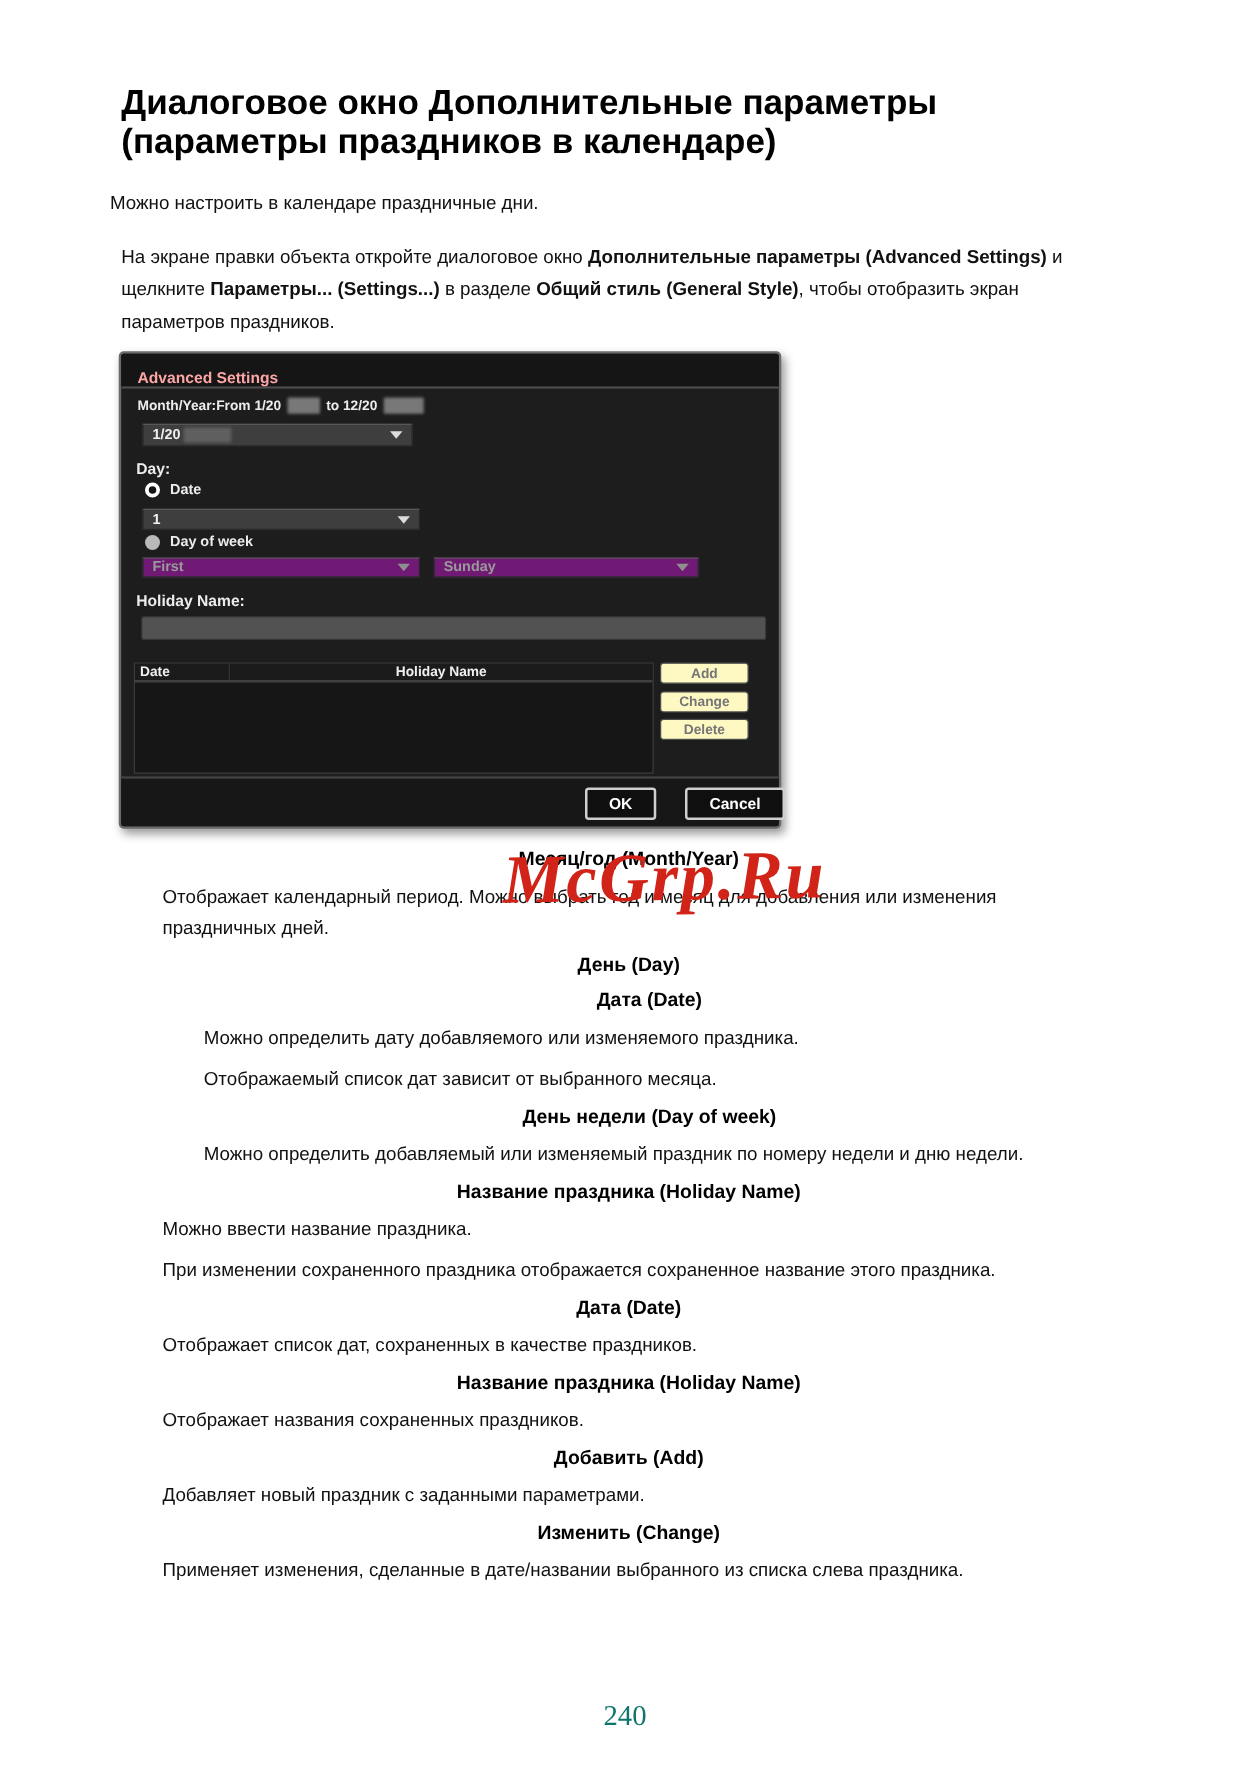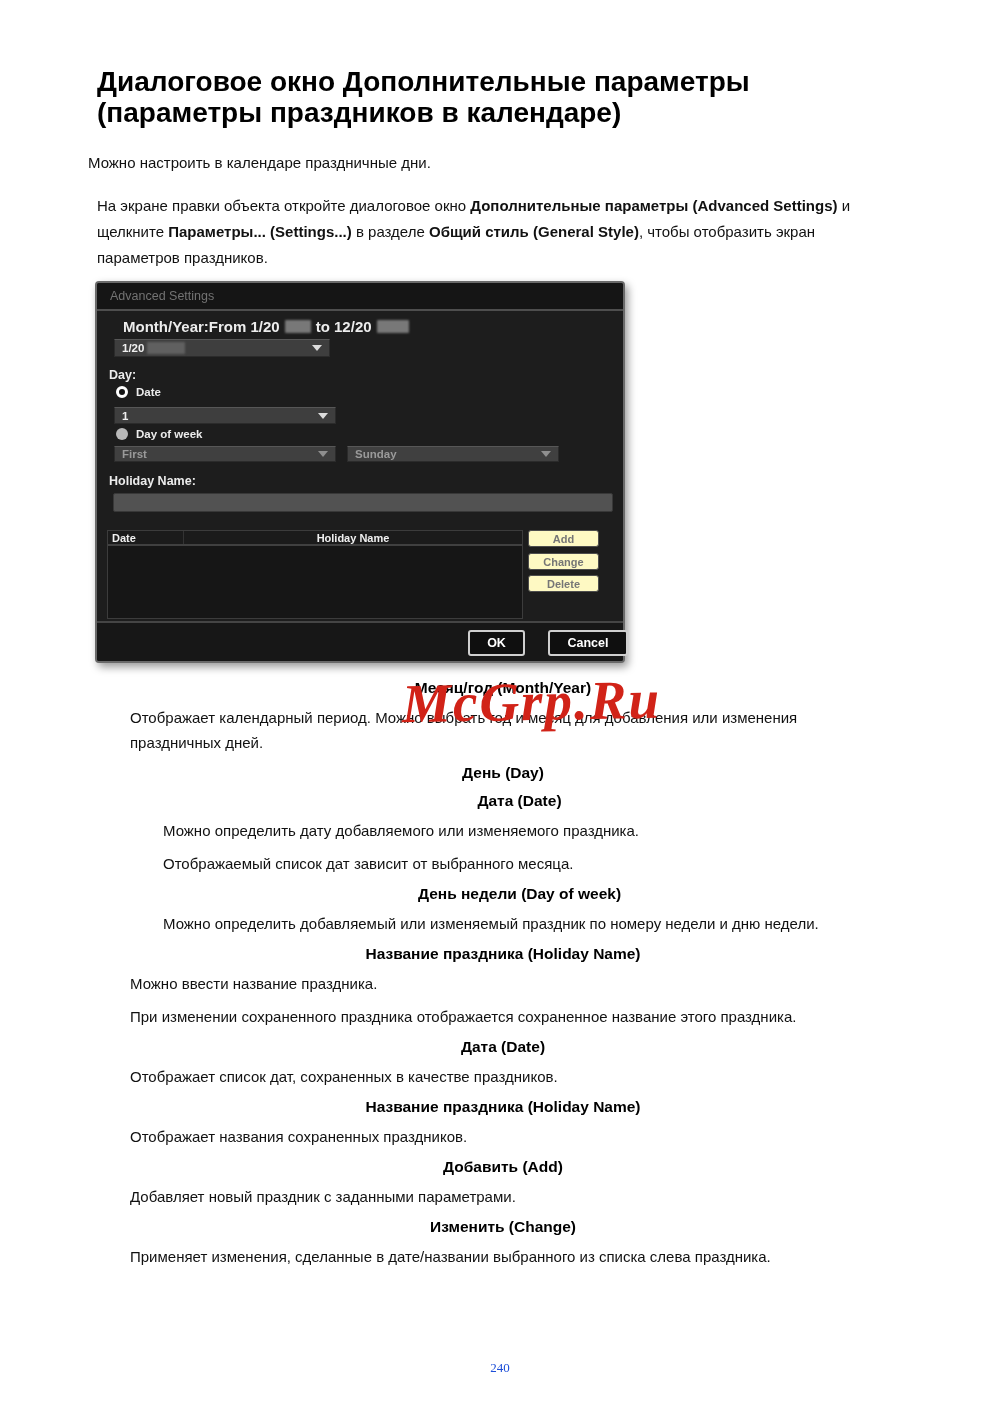--- a/index.html
+++ b/index.html
@@ -31,54 +31,54 @@
   .sec p  { margin:0 0 8px 33px; font-size:15px; line-height:25px; max-width:700px; }
 
   .watermark {
     position:absolute; left:402px; top:674px; z-index:6;
     font-family:"Liberation Serif", serif; font-style:italic; font-weight:bold;
     font-size:55px; letter-spacing:2px; line-height:1; transform:rotate(-1deg);
   }
 
   .page-num {
     position:absolute; left:0; right:0; top:1360px; text-align:center;
-    font-family:"Liberation Serif", serif; font-size:13px; color:#1d4ed8;
+    font-family:"Liberation Serif", serif; font-size:23px; color:#0f766e;
   }
 
   
   .dialog {
     position:absolute; left:95px; top:281px; width:530px; height:382px;
     background:#1d1d1d; border:2px solid #6a6a6a; border-radius:4px;
     box-shadow:3px 4px 8px rgba(0,0,0,0.40);
     font-family:"Liberation Sans", sans-serif;
   }
   .dlg-titlebar {
     position:absolute; left:0; top:0; right:0; height:28px; background:#151515;
     border-bottom:2px solid #4e4e4e; border-radius:2px 2px 0 0;
-    display:flex; align-items:center; padding-left:13px;
-    color:#737373; font-weight:normal; font-size:12.5px;
+    display:flex; align-items:flex-end; padding-left:13px;
+    color:#fca5a5; font-weight:bold; font-size:12.5px;
   }
   .dlg-label { position:absolute; color:#ececec; font-weight:bold; font-size:12.5px; }
-  .my-line { position:absolute; left:13px; top:35px; display:flex; align-items:center; gap:5px;
-             color:#ececec; font-weight:bold; font-size:15px;margin-left:13px; }
+  .my-line { position:absolute; left:13px; top:35px; display:flex; align-items:flex-end; gap:5px;
+             color:#ececec; font-weight:bold; font-size:11px; }
   .blur-chip { height:13px; background:#787878; border-radius:1px; filter:blur(1.3px); }
   .chip-a { width:26px; } .chip-b { width:32px; }
   .chip-dd { width:38px; height:12px; background:#606060; margin-left:3px; }
 
   .dd {
     position:absolute; background:#3e3e3e; border:1px solid #2b2b2b; border-top-color:#575757;
     display:flex; align-items:center; padding:0 2px 0 7px;
     font-size:11.5px; font-weight:bold; color:#f0f0f0;
   }
   .dd .tri {
     position:absolute; right:7px; top:50%; margin-top:-3px;
     width:0; height:0; border-left:5px solid transparent; border-right:5px solid transparent;
     border-top:6px solid #dcdcdc;
   }
-  .dd.disabled { background:#404040; color:#9a9a9a; }
+  .dd.disabled { background:#701a75; color:#9a9a9a; }
   .dd.disabled .tri { border-top-color:#8f8f8f; }
 
   #dd-month { left:17px; top:56px; width:216px; height:18px; }
   #dd-day   { left:17px; top:124px; width:222px; height:17px; }
   #dd-first { left:17px; top:163px; width:222px; height:16px; }
   #dd-sunday{ left:250px; top:163px; width:212px; height:16px; }
 
   .radio-row { position:absolute; display:flex; align-items:center; gap:8px;
                color:#ececec; font-weight:bold; font-size:11.5px; }
   #row-date { left:19px; top:103px; }

